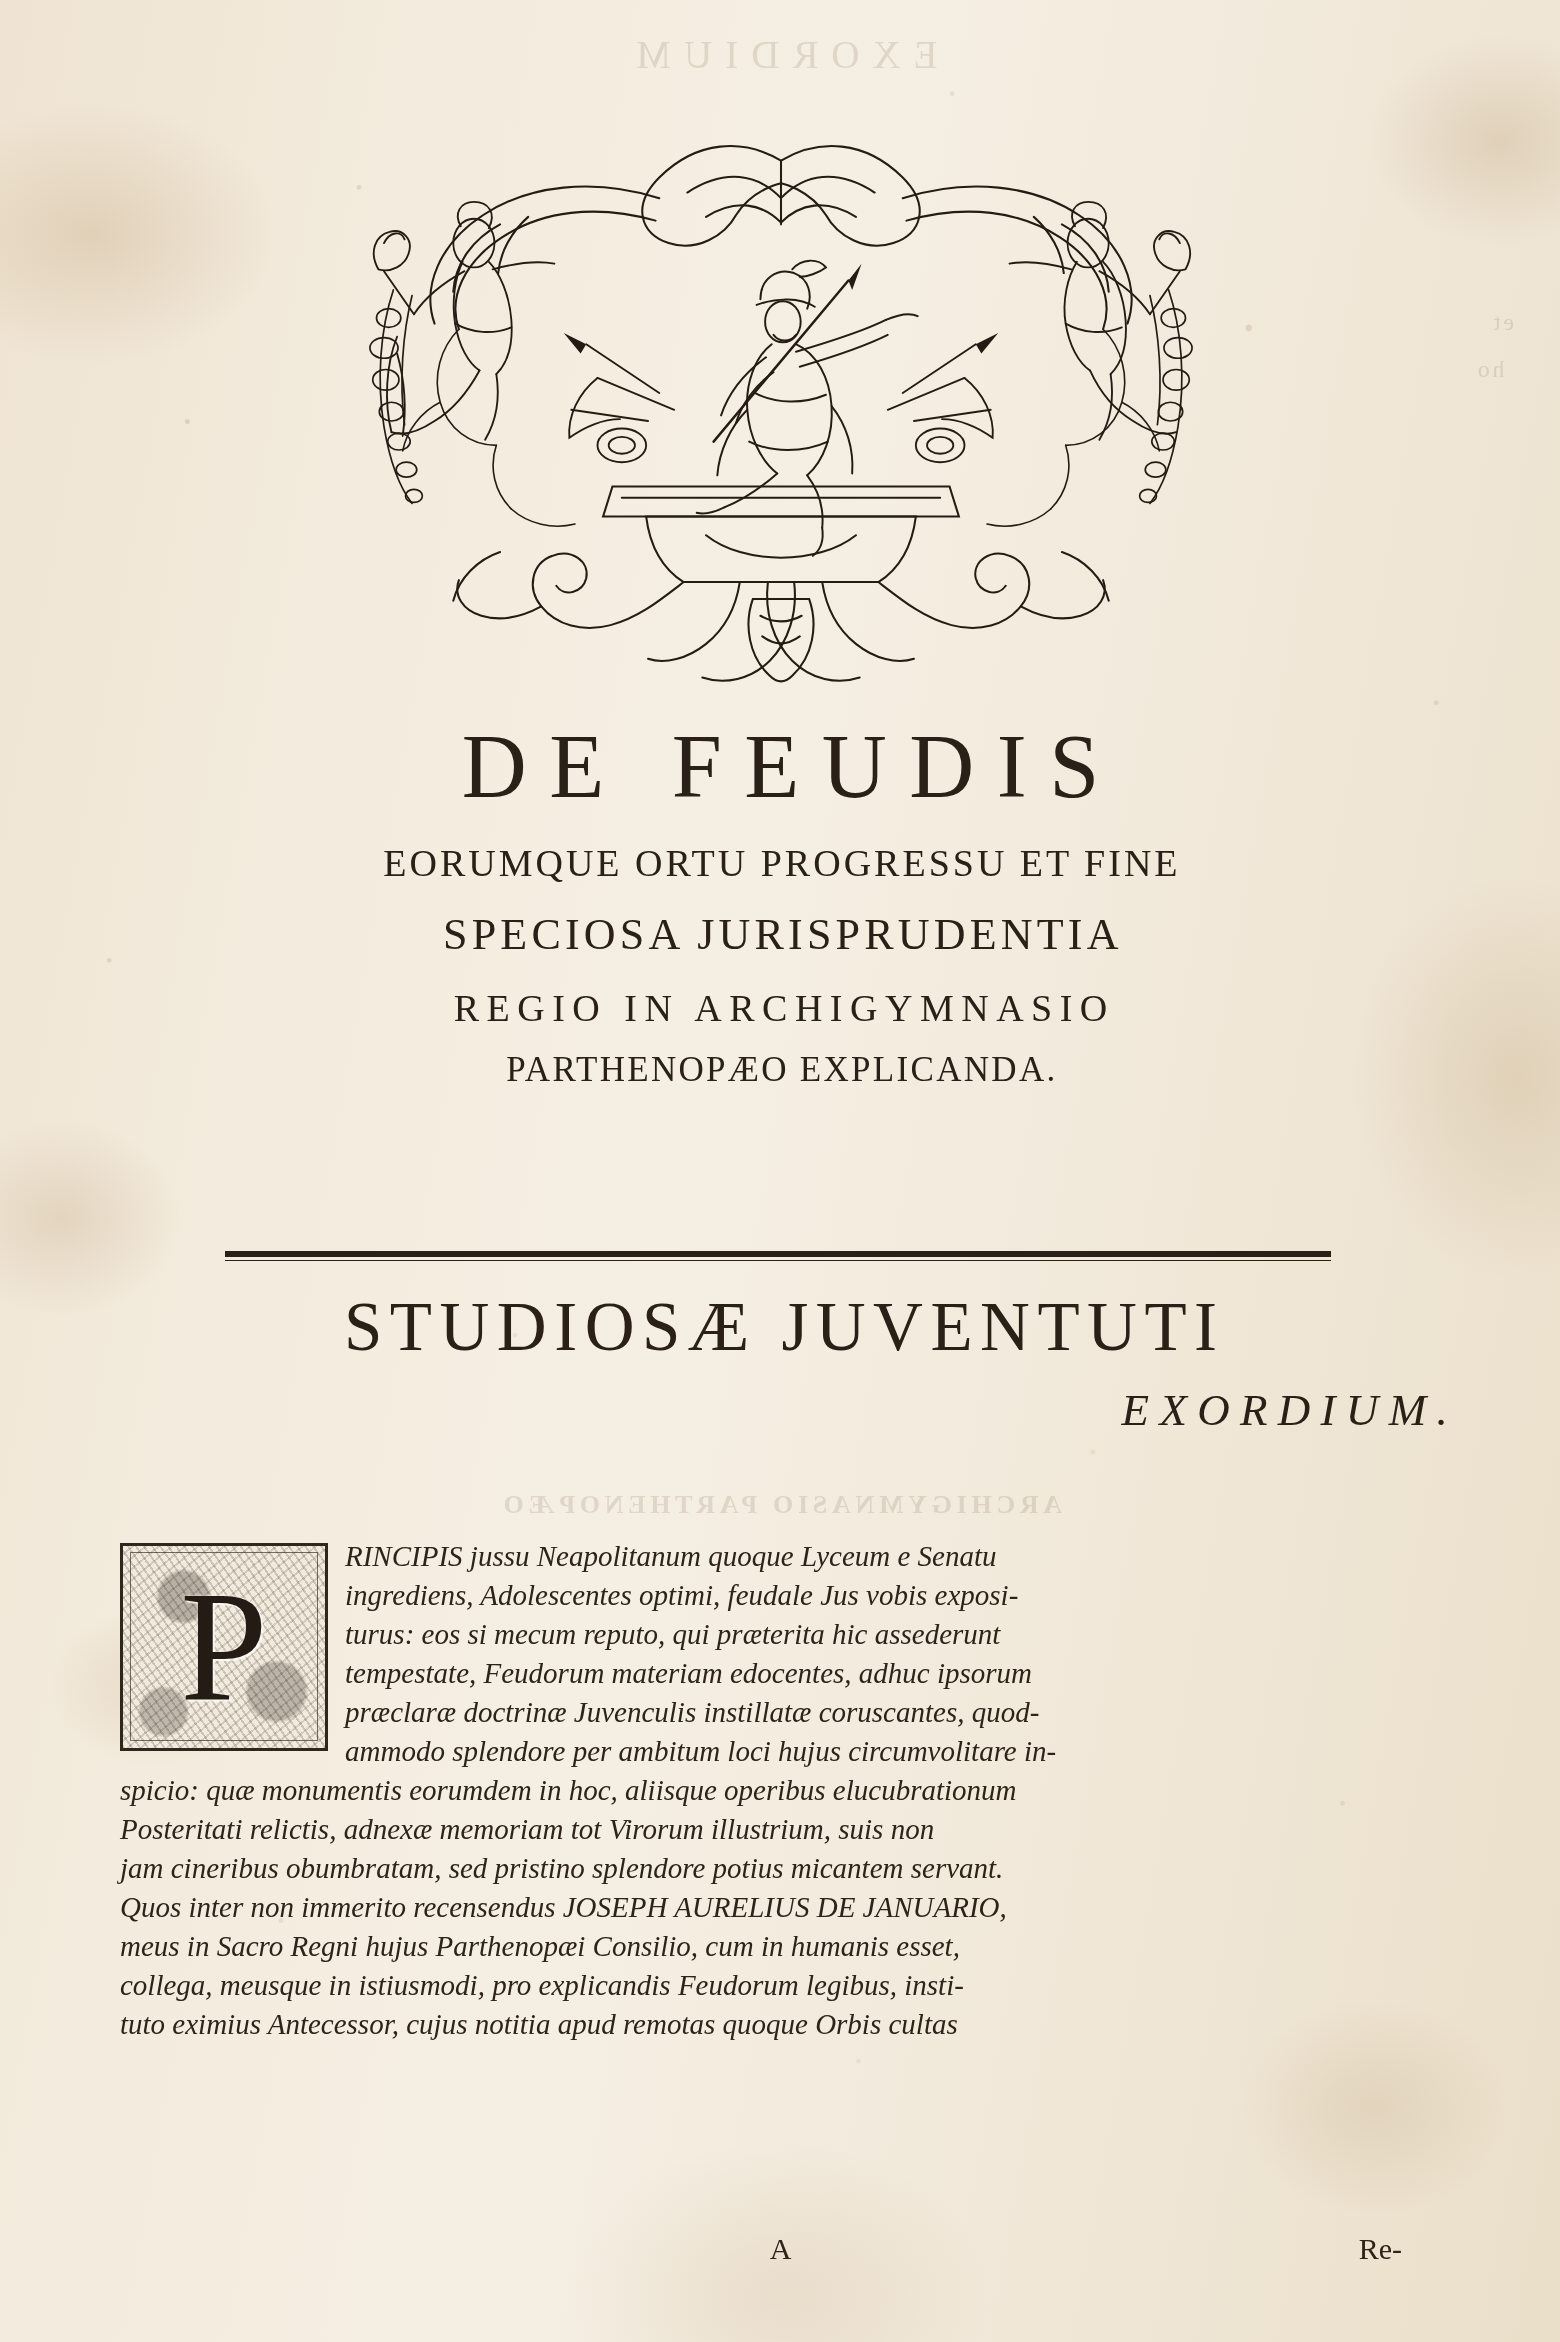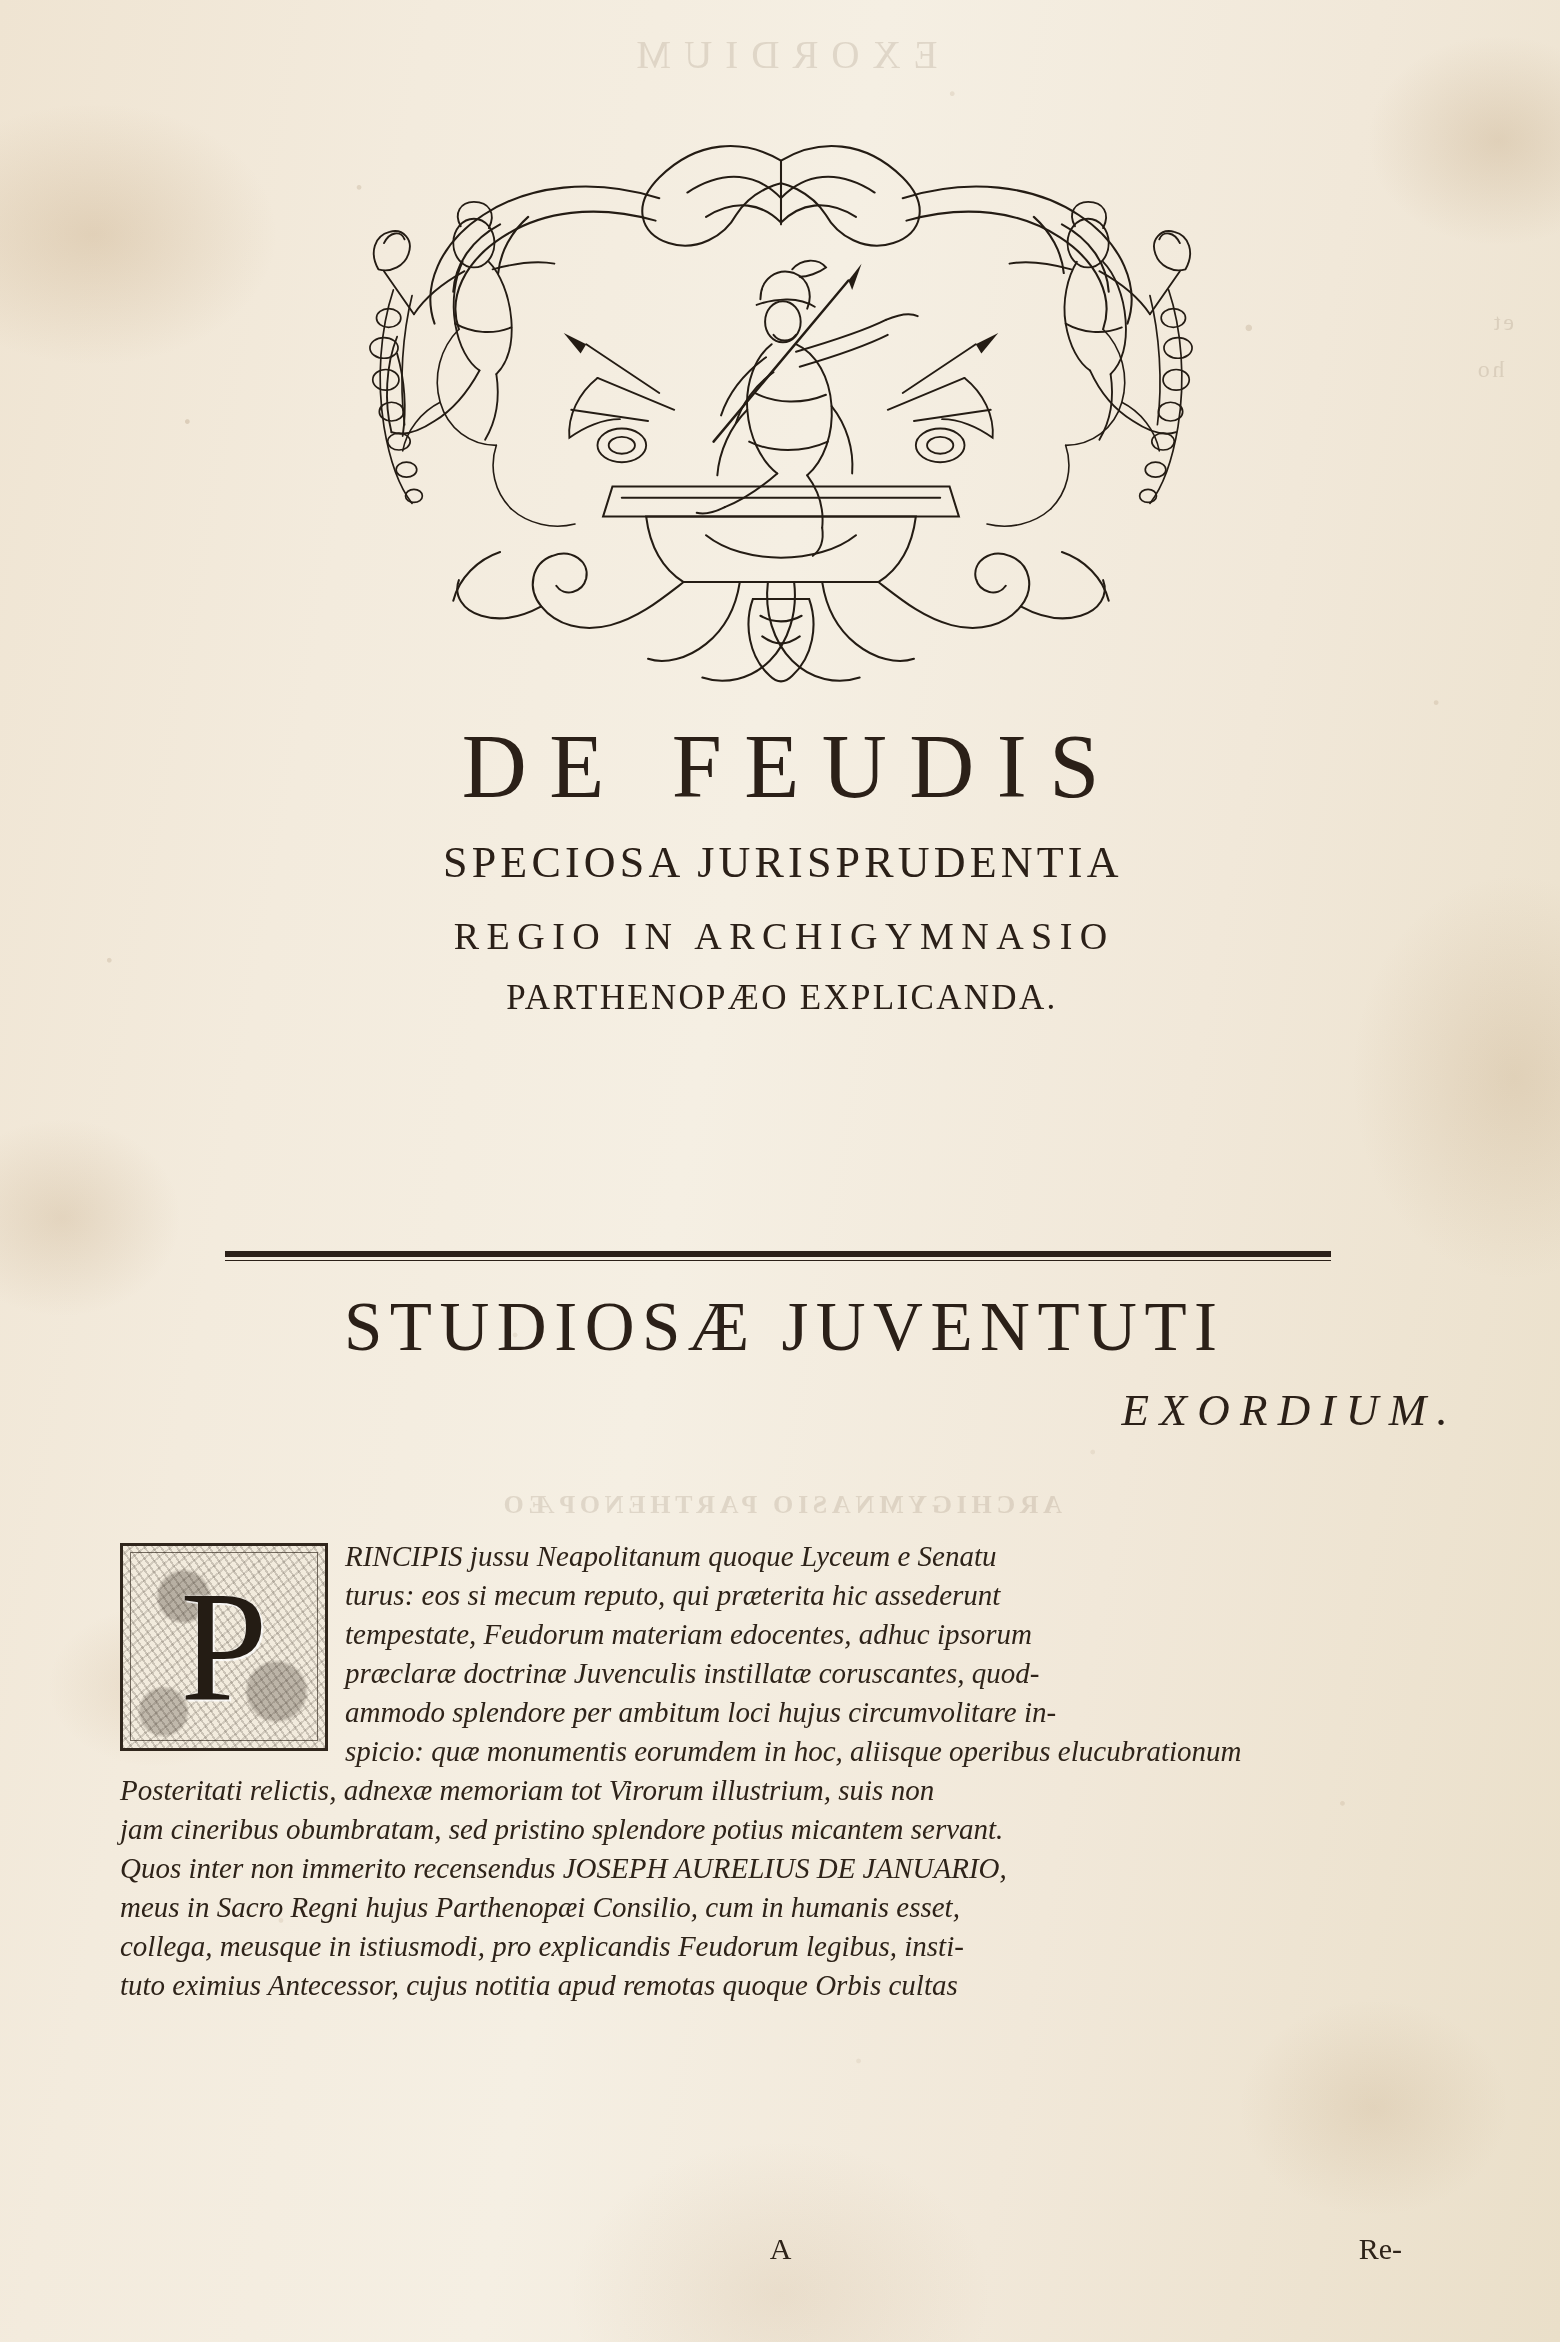--- a/index.html
+++ b/index.html
@@ -412,39 +412,41 @@
             <path d="M904 356 C 912 380, 906 406, 888 424"></path>
             <path d="M312 424 C 330 440, 356 446, 380 440"></path>
             <path d="M888 424 C 870 440, 844 446, 820 440"></path>
           </g>
         </g>
       </svg>
     </div>
 
     <div class="title-block">
       <div class="t-main">DE FEUDIS</div>
+      <div class="t-sub1">EORUMQUE ORTU PROGRESSU ET FINE</div>
       <div class="t-main2">SPECIOSA JURISPRUDENTIA</div>
       <div class="t-sub2">REGIO IN ARCHIGYMNASIO</div>
       <div class="t-sub3">PARTHENOPÆO EXPLICANDA.</div>
     </div>
 
     <div class="rule"></div>
 
     <div class="ded">
       <div class="ded-main">STUDIOSÆ JUVENTUTI</div>
       <div class="ded-sub">EXORDIUM.</div>
     </div>
 
     <div class="body-block">
       <div class="dropcap-box">
         <div class="inner-frame"></div>
         <div class="dropcap-letter">P</div>
       </div>
       <div class="first-lines">
         <span class="line">RINCIPIS jussu Neapolitanum quoque Lyceum e Senatu</span>
+        <span class="line">ingrediens, Adolescentes optimi, feudale Jus vobis exposi-</span>
         <span class="line">turus: eos si mecum reputo, qui præterita hic assederunt</span>
         <span class="line">tempestate, Feudorum materiam edocentes, adhuc ipsorum</span>
         <span class="line">præclaræ doctrinæ Juvenculis instillatæ coruscantes, quod-</span>
         <span class="line">ammodo splendore per ambitum loci hujus circumvolitare in-</span>
         <span class="line">spicio: quæ monumentis eorumdem in hoc, aliisque operibus elucubrationum</span>
         <span class="line">Posteritati relictis, adnexæ memoriam tot Virorum illustrium, suis non</span>
         <span class="line">jam cineribus obumbratam, sed pristino splendore potius micantem servant.</span>
         <span class="line">Quos inter non immerito recensendus JOSEPH AURELIUS DE JANUARIO,</span>
         <span class="line">meus in Sacro Regni hujus Parthenopæi Consilio, cum in humanis esset,</span>
         <span class="line">collega, meusque in istiusmodi, pro explicandis Feudorum legibus, insti-</span>

